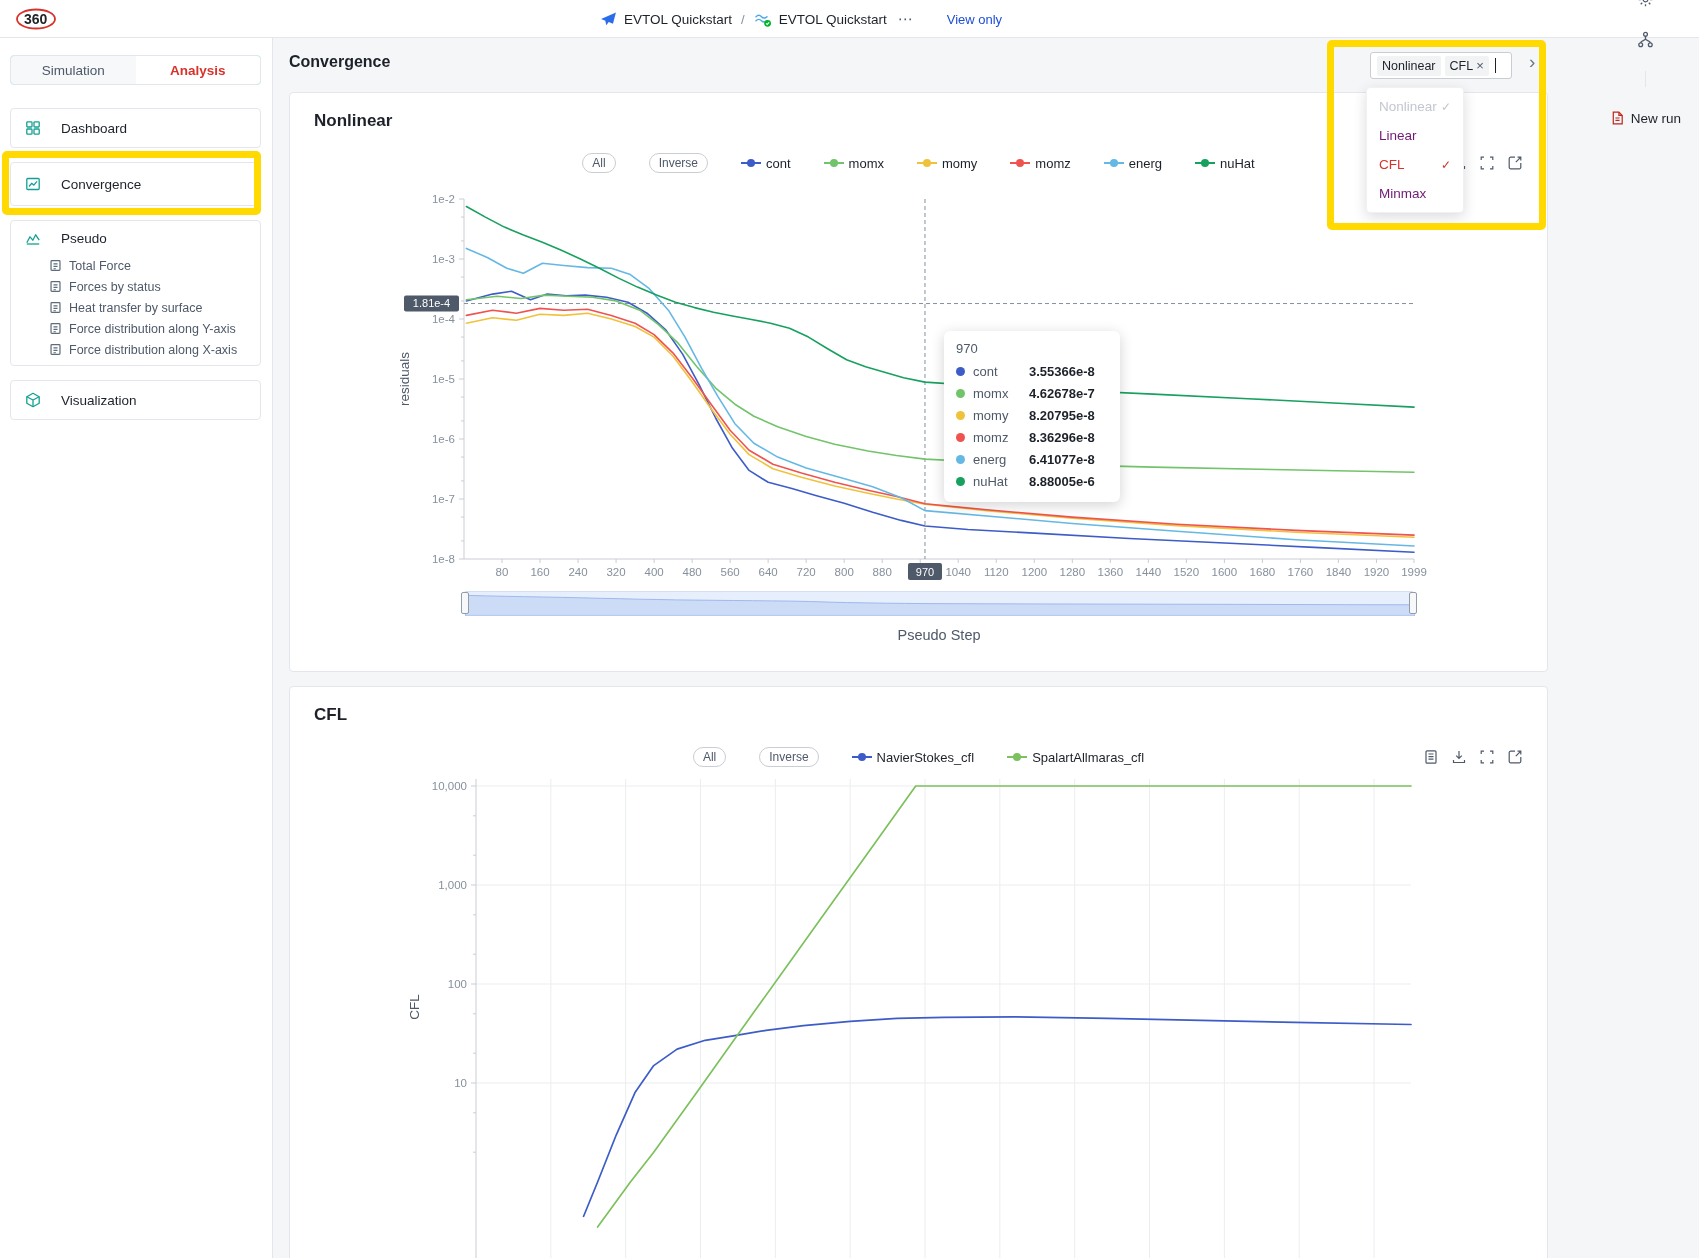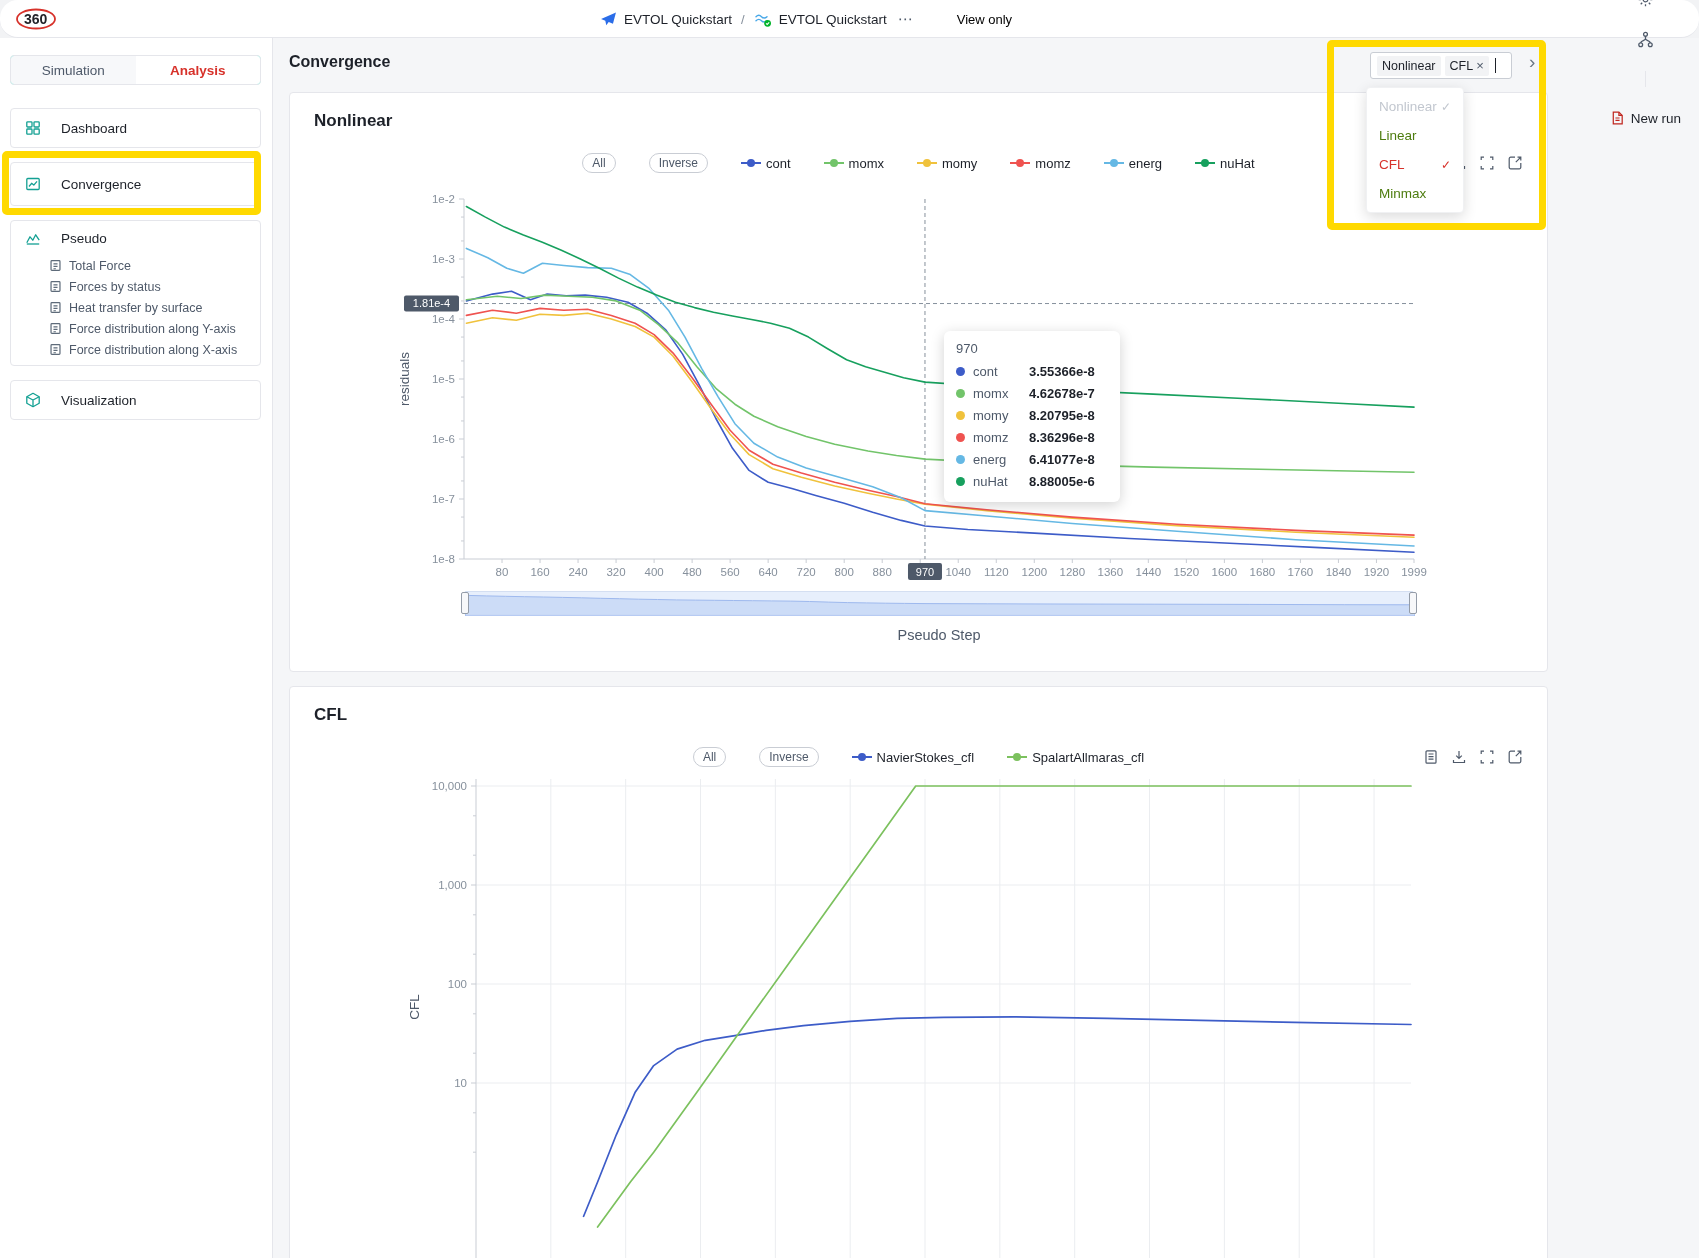--- a/index.html
+++ b/index.html
@@ -1,27 +1,27 @@
 <!DOCTYPE html>
 <html><head>
 <meta charset="utf-8">
 <style>
   *{box-sizing:border-box;margin:0;padding:0;}
   html,body{background:#fff;}
   body{font-family:"Liberation Sans",sans-serif;color:#1d2129;font-size:13px;}
   .app{position:relative;width:1699px;height:1258px;background:#f2f3f5;overflow:hidden;}
 
   
-  .topbar{position:absolute;left:0;top:0;right:0;height:38px;background:#fff;border-bottom:1px solid #e5e6eb;display:flex;align-items:center;z-index:20;border-radius:18px;}
+  .topbar{position:absolute;left:0;top:0;right:0;height:38px;background:#fff;border-bottom:1px solid #e5e6eb;display:flex;align-items:center;z-index:20;}
   .logo{margin-left:14px;display:flex;align-items:center;cursor:pointer;}
   .crumbs{position:absolute;left:600px;top:0;height:38px;display:flex;align-items:center;gap:7px;}
   .crumb-link{font-size:13.5px;color:#1d2129;cursor:pointer;white-space:nowrap;}
   .crumb-sep{color:#86909c;margin:0 2px;}
   .crumb-more{color:#4e5969;font-size:15px;letter-spacing:1px;cursor:pointer;margin-left:4px;}
-  .view-only{color:#000000;font-size:13px;margin-left:36px;}
+  .view-only{color:#1d4ed8;font-size:13px;margin-left:26px;}
   .top-actions{margin-left:auto;display:flex;align-items:center;gap:23px;padding-right:18px;color:#4e5969;flex-direction:column;}
   .tbtn{display:flex;cursor:pointer;}
   .hdr-divider{width:1px;height:16px;background:#e5e6eb;}
   .new-run{display:flex;align-items:center;gap:6px;background:none;border:none;cursor:pointer;font-family:inherit;}
   .new-run .nr-ic{color:#c0261f;display:flex;}
   .new-run .nr-label{font-size:13.5px;color:#1d2129;}
 
   
   .sidebar{position:absolute;left:0;top:38px;bottom:0;width:273px;background:#fff;border-right:1px solid #e5e6eb;z-index:10;}
   .seg{position:absolute;left:10px;right:11px;top:17px;height:30px;display:flex;border:1px solid #e5e6eb;border-radius:4px;overflow:hidden;background:#5eead4;}
@@ -42,21 +42,21 @@
 
   
   .main{position:absolute;left:273px;top:38px;right:0;bottom:0;background:#f5f6f8;overflow:hidden;}
   .page-title{position:absolute;left:16px;top:15px;font-size:16px;font-weight:700;color:#1d2129;}
   .plot-select{position:absolute;left:1097px;top:14px;width:142px;height:27px;background:#fff;border:1px solid #c9cdd4;border-radius:3px;display:flex;align-items:center;gap:4px;padding:0 6px;z-index:41;cursor:text;}
   .tag{display:flex;align-items:center;gap:3px;background:#f2f3f5;border-radius:2px;height:20px;padding:0 5px;font-size:12.5px;color:#1d2129;cursor:pointer;white-space:nowrap;}
   .tag-x{color:#4e5969;font-size:13px;cursor:pointer;line-height:1;}
   .caret{width:1px;height:15px;background:#1d2129;margin-left:2px;}
   .panel-chevron{position:absolute;left:1256px;top:13px;font-size:19px;color:#6b7785;cursor:pointer;z-index:41;}
   .dropdown{position:absolute;left:1093px;top:49px;width:98px;background:#fff;border-radius:4px;box-shadow:0 4px 14px rgba(0,0,0,.14);border:1px solid #f0f1f3;padding:4px 0;z-index:42;}
-  .dd-item{height:29px;display:flex;align-items:center;justify-content:space-between;padding:0 12px;font-size:13.5px;color:#4d7c0f;cursor:pointer;}
+  .dd-item{height:29px;display:flex;align-items:center;justify-content:space-between;padding:0 12px;font-size:13.5px;color:#701a75;cursor:pointer;}
   .dd-item.dd-dis{color:#c2c7cf;}
   .dd-item.dd-red{color:#d7322b;}
   .ck{font-size:12px;}
   .ck.gray{color:#c2c7cf;}
   .ck.red{color:#d7322b;}
 
   .card{position:absolute;left:16px;width:1259px;background:#fff;border:1px solid #e5e6eb;border-radius:4px;}
   .card1{top:54px;height:580px;}
   .card2{top:648px;height:620px;}
   .ctitle{position:absolute;left:24px;top:18px;font-size:17px;font-weight:700;color:#1d2129;}

